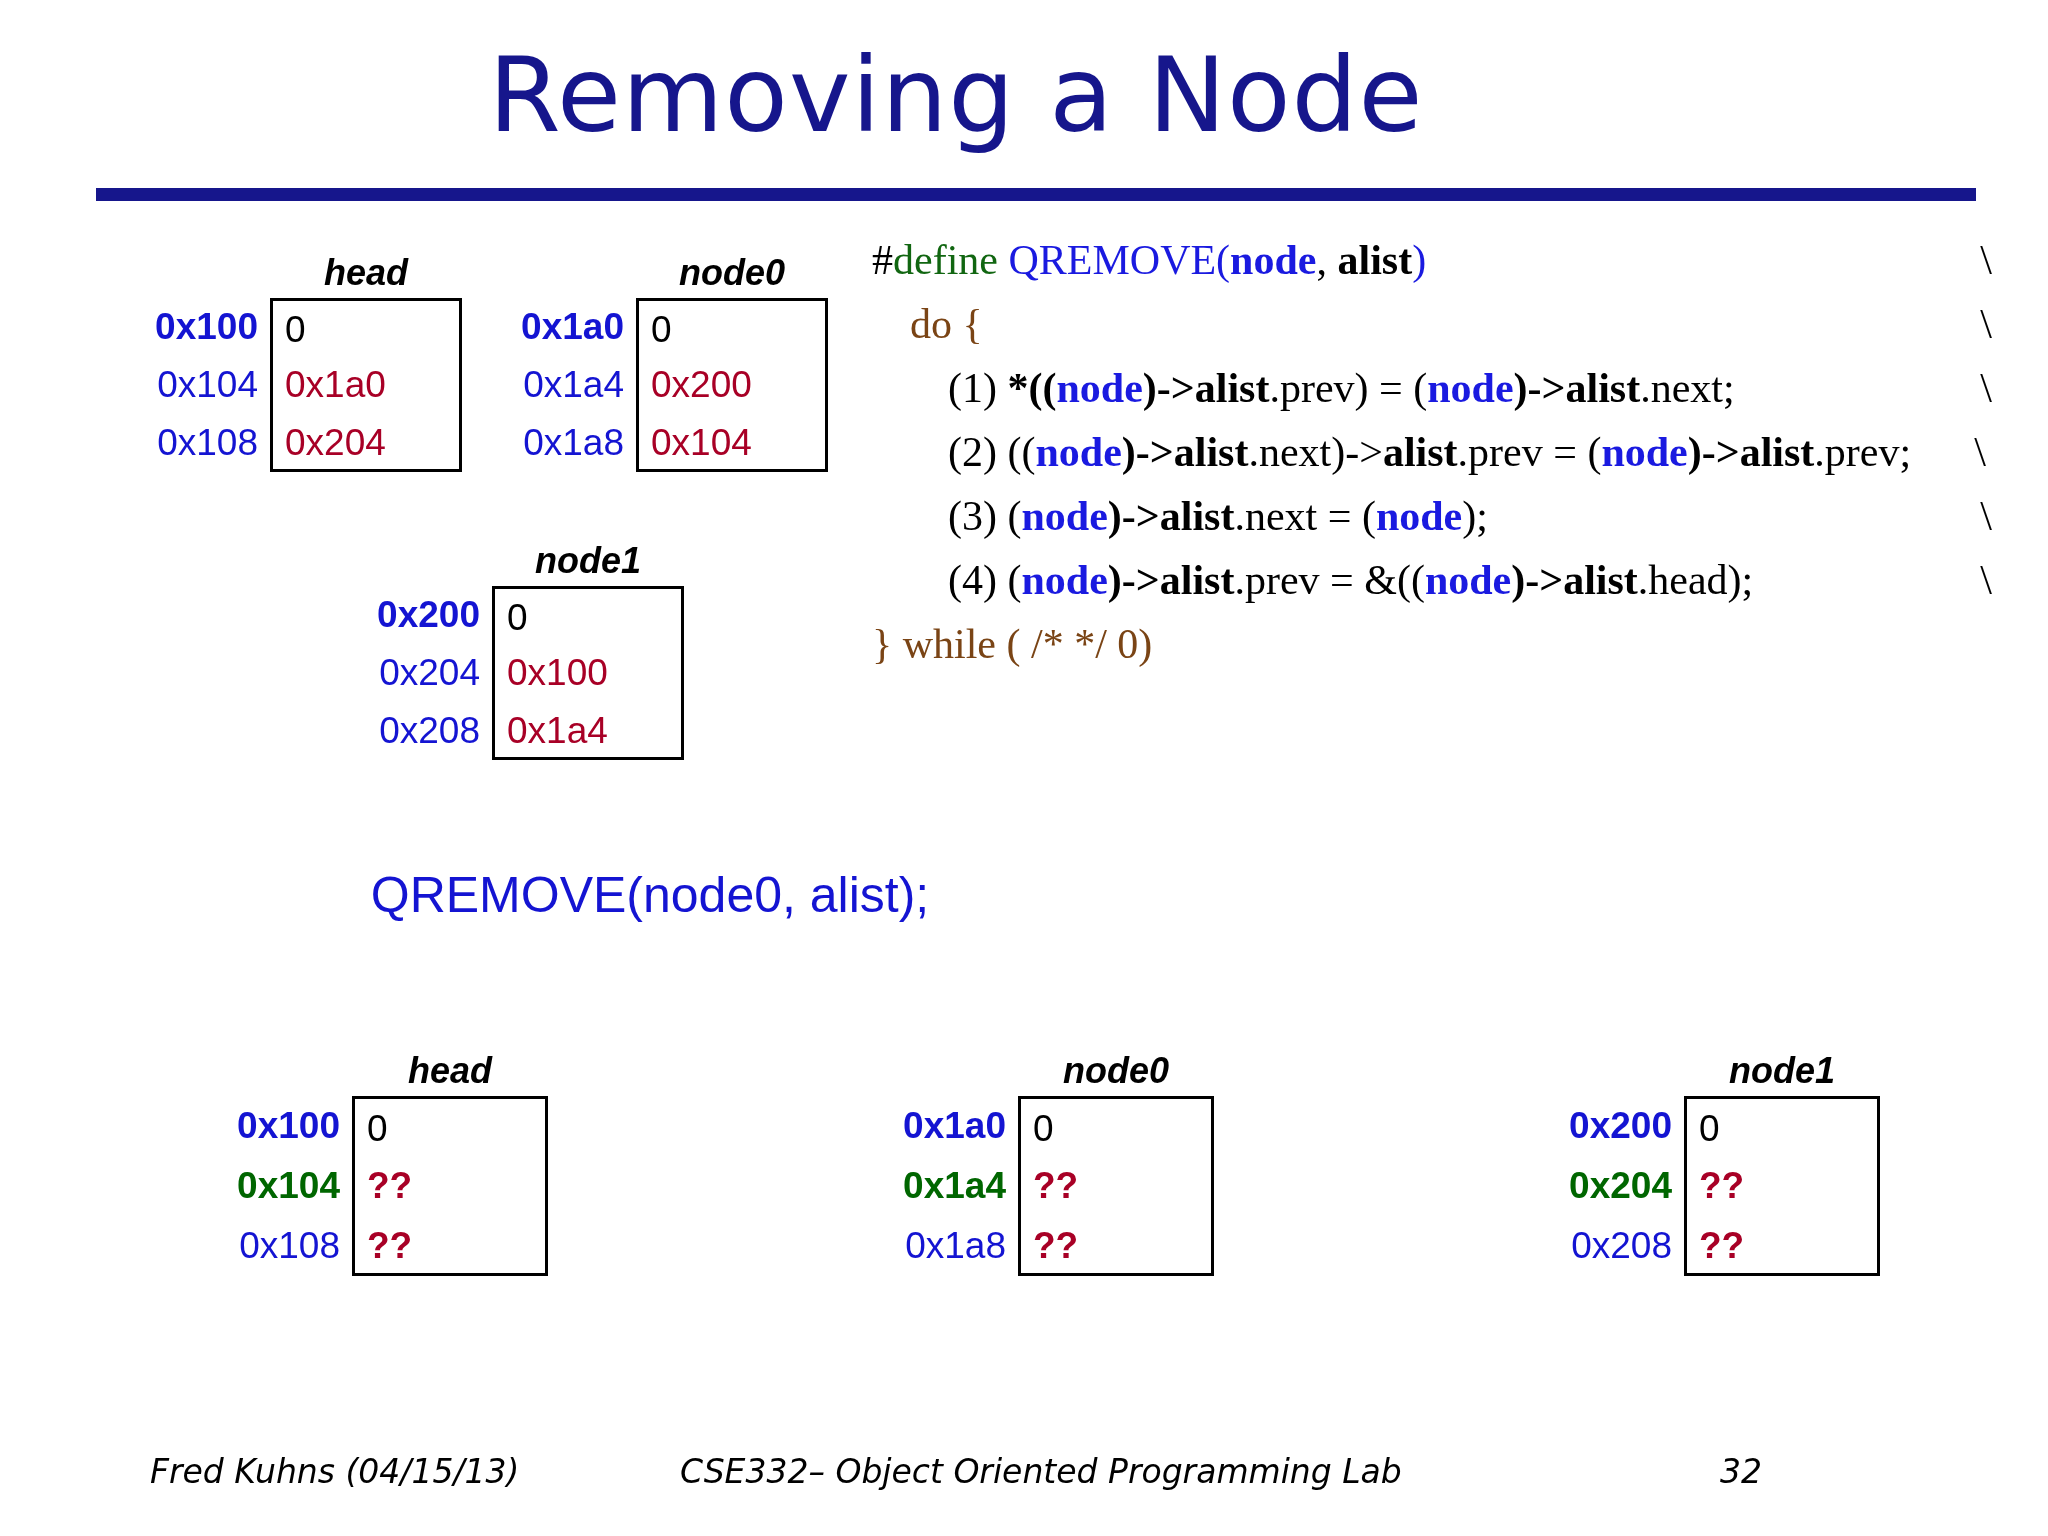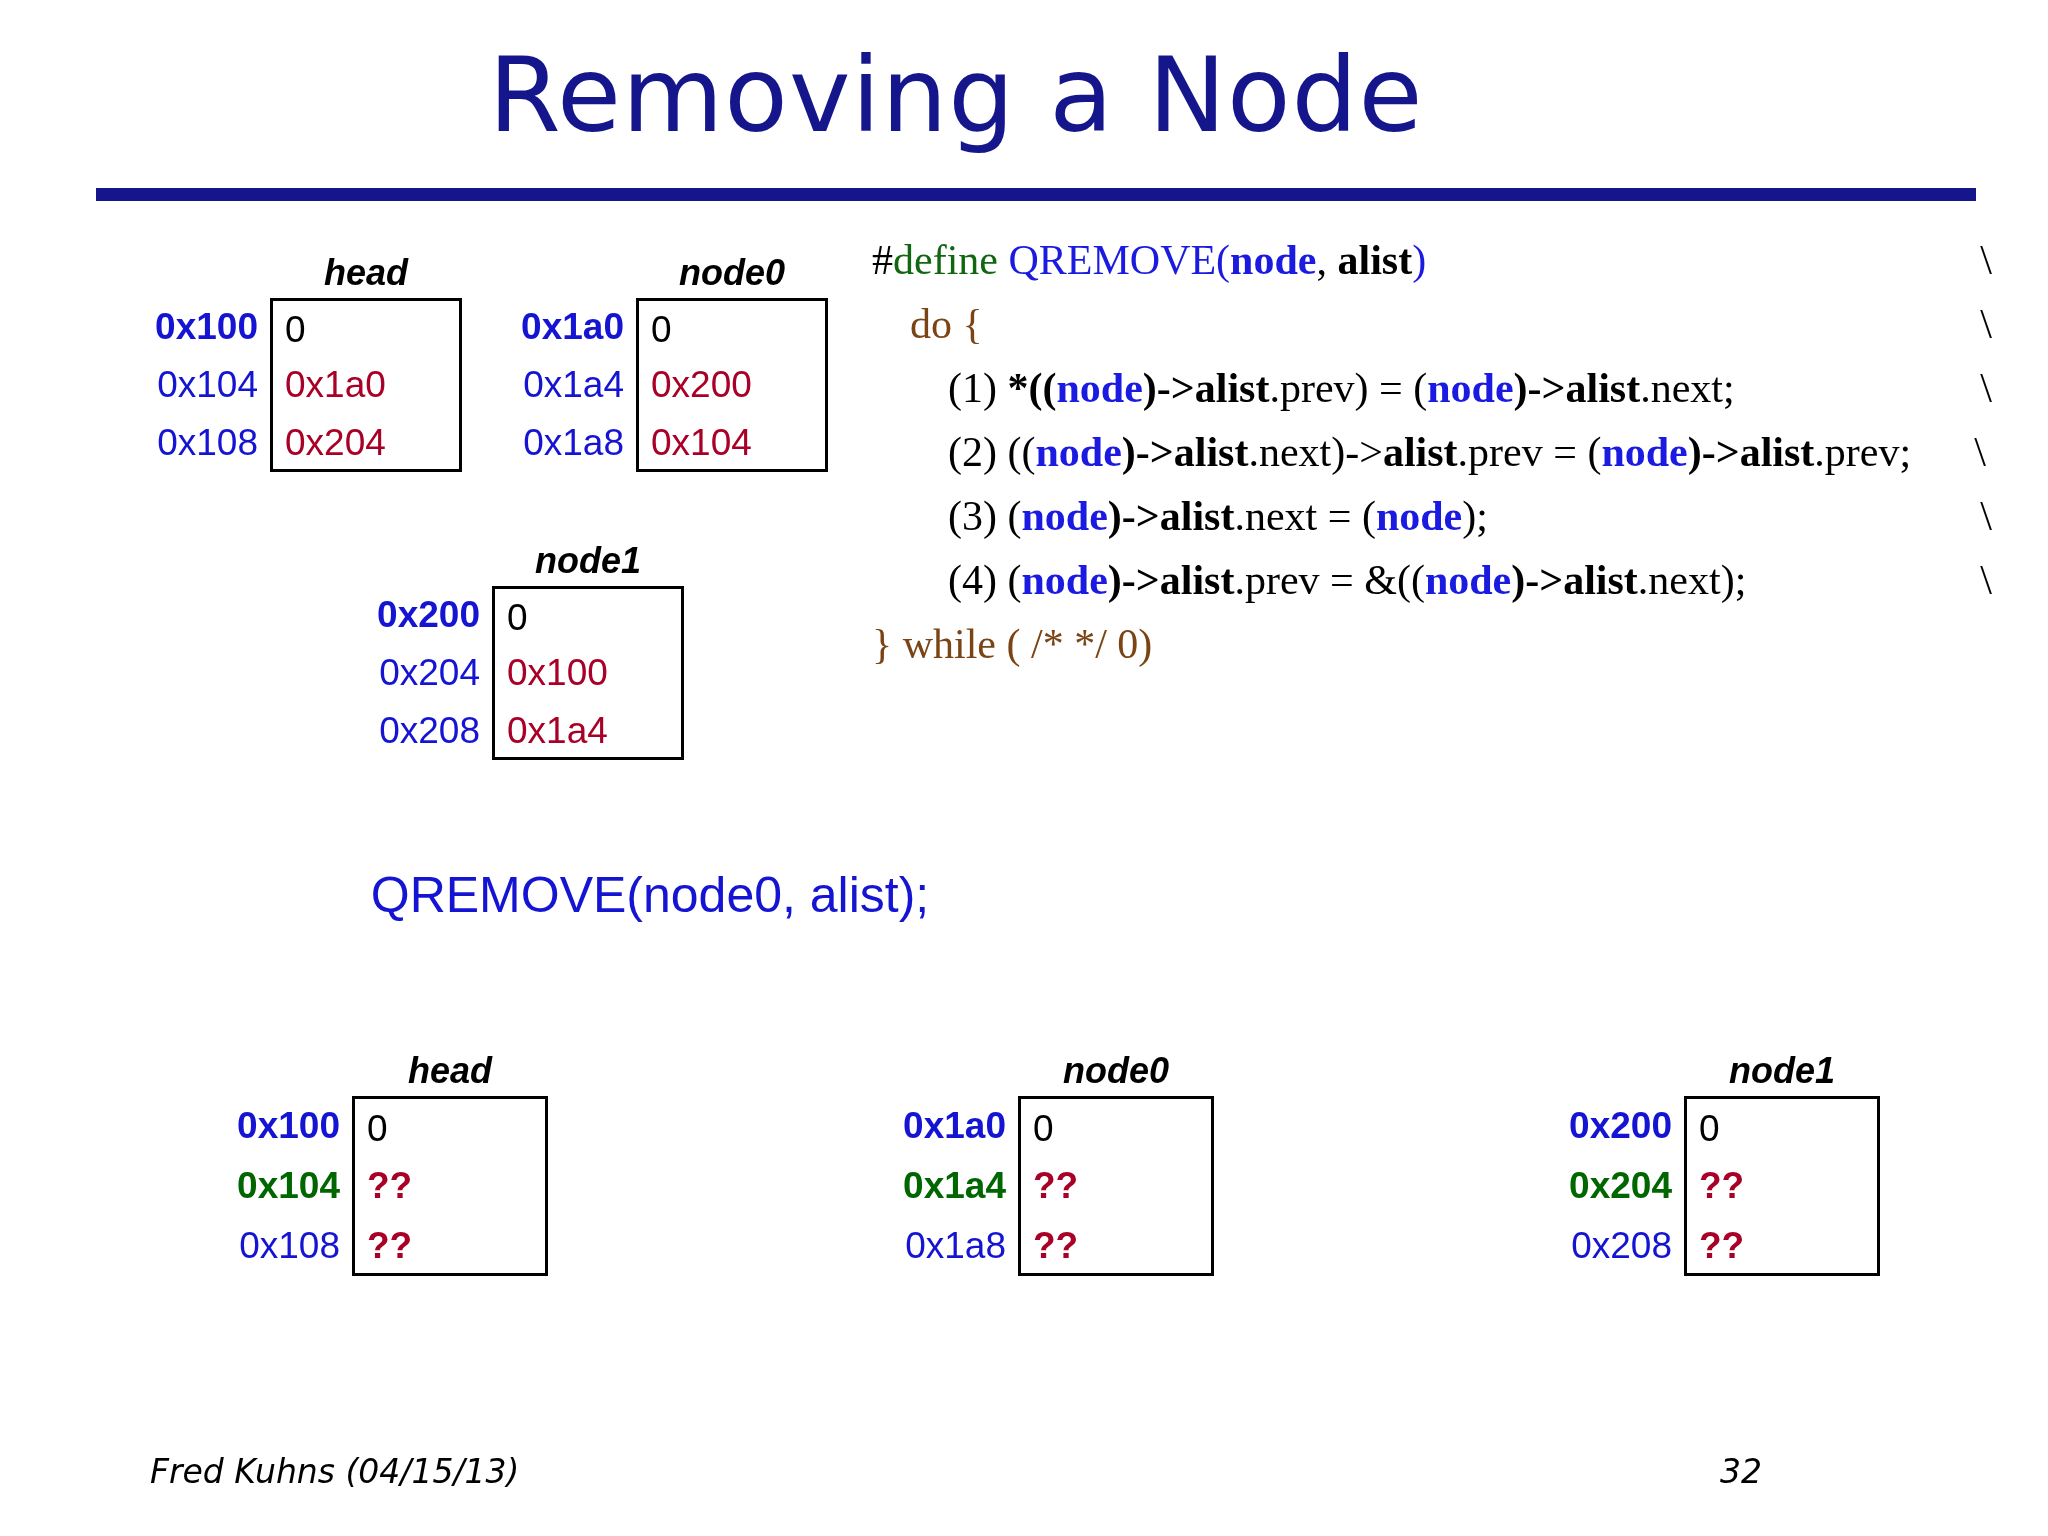--- a/index.html
+++ b/index.html
@@ -219,21 +219,21 @@
     <span class="ln"><span>#</span><span class="c-green">define</span><span>&nbsp;</span><span class="c-blue">QREMOVE(</span><span class="c-bblue">node</span><span>, </span><span class="c-bold">alist</span><span class="c-blue">)</span><span class="cont">\</span></span>
 
     <span class="ln ind1"><span class="c-brown">do {</span><span class="cont">\</span></span>
 
     <span class="ln ind2"><span>(1) </span><span class="c-bold">*((</span><span class="c-bblue">node</span><span class="c-bold">)-&gt;</span><span class="c-bold">alist</span><span>.prev) = (</span><span class="c-bblue">node</span><span class="c-bold">)-&gt;</span><span class="c-bold">alist</span><span>.next;</span><span class="cont">\</span></span>
 
     <span class="ln ind2"><span>(2) </span><span>((</span><span class="c-bblue">node</span><span class="c-bold">)-&gt;</span><span class="c-bold">alist</span><span>.next)-&gt;</span><span class="c-bold">alist</span><span>.prev = (</span><span class="c-bblue">node</span><span class="c-bold">)-&gt;</span><span class="c-bold">alist</span><span>.prev;</span><span class="cont c2">\</span></span>
 
     <span class="ln ind2"><span>(3) </span><span>(</span><span class="c-bblue">node</span><span class="c-bold">)-&gt;</span><span class="c-bold">alist</span><span>.next = (</span><span class="c-bblue">node</span><span>);</span><span class="cont">\</span></span>
 
-    <span class="ln ind2"><span>(4) </span><span>(</span><span class="c-bblue">node</span><span class="c-bold">)-&gt;</span><span class="c-bold">alist</span><span>.prev = &amp;((</span><span class="c-bblue">node</span><span class="c-bold">)-&gt;</span><span class="c-bold">alist</span><span>.next);</span><span class="cont">\</span></span>
+    <span class="ln ind2"><span>(4) </span><span>(</span><span class="c-bblue">node</span><span class="c-bold">)-&gt;</span><span class="c-bold">alist</span><span>.prev = &amp;((</span><span class="c-bblue">node</span><span class="c-bold">)-&gt;</span><span class="c-bold">alist</span><span>.head);</span><span class="cont">\</span></span>
 
     <span class="ln"><span class="c-brown">} while ( /* */ 0)</span></span>
 
   </div>
 
   <div class="call-line">QREMOVE(node0, alist);</div>
 
   <div class="memtable wide" style="left:200px; top:1050px;">
     <div class="tbl-label" style="left:152px; width:196px;">head</div>
     <div class="rows">
@@ -283,16 +283,17 @@
       </div>
       <div class="row" style="height:60px;">
         <span class="addr">0x208</span>
         <span class="cell q" style="height:60px;line-height:60px;">??</span>
       </div>
     </div>
   </div>
 
   <div class="footer">
     <span class="f-left">Fred Kuhns (04/15/13)</span>
+    <span class="f-center">CSE332– Object Oriented Programming Lab</span>
     <span class="f-right">32</span>
   </div>
 
 </div>
 
 </body></html>

